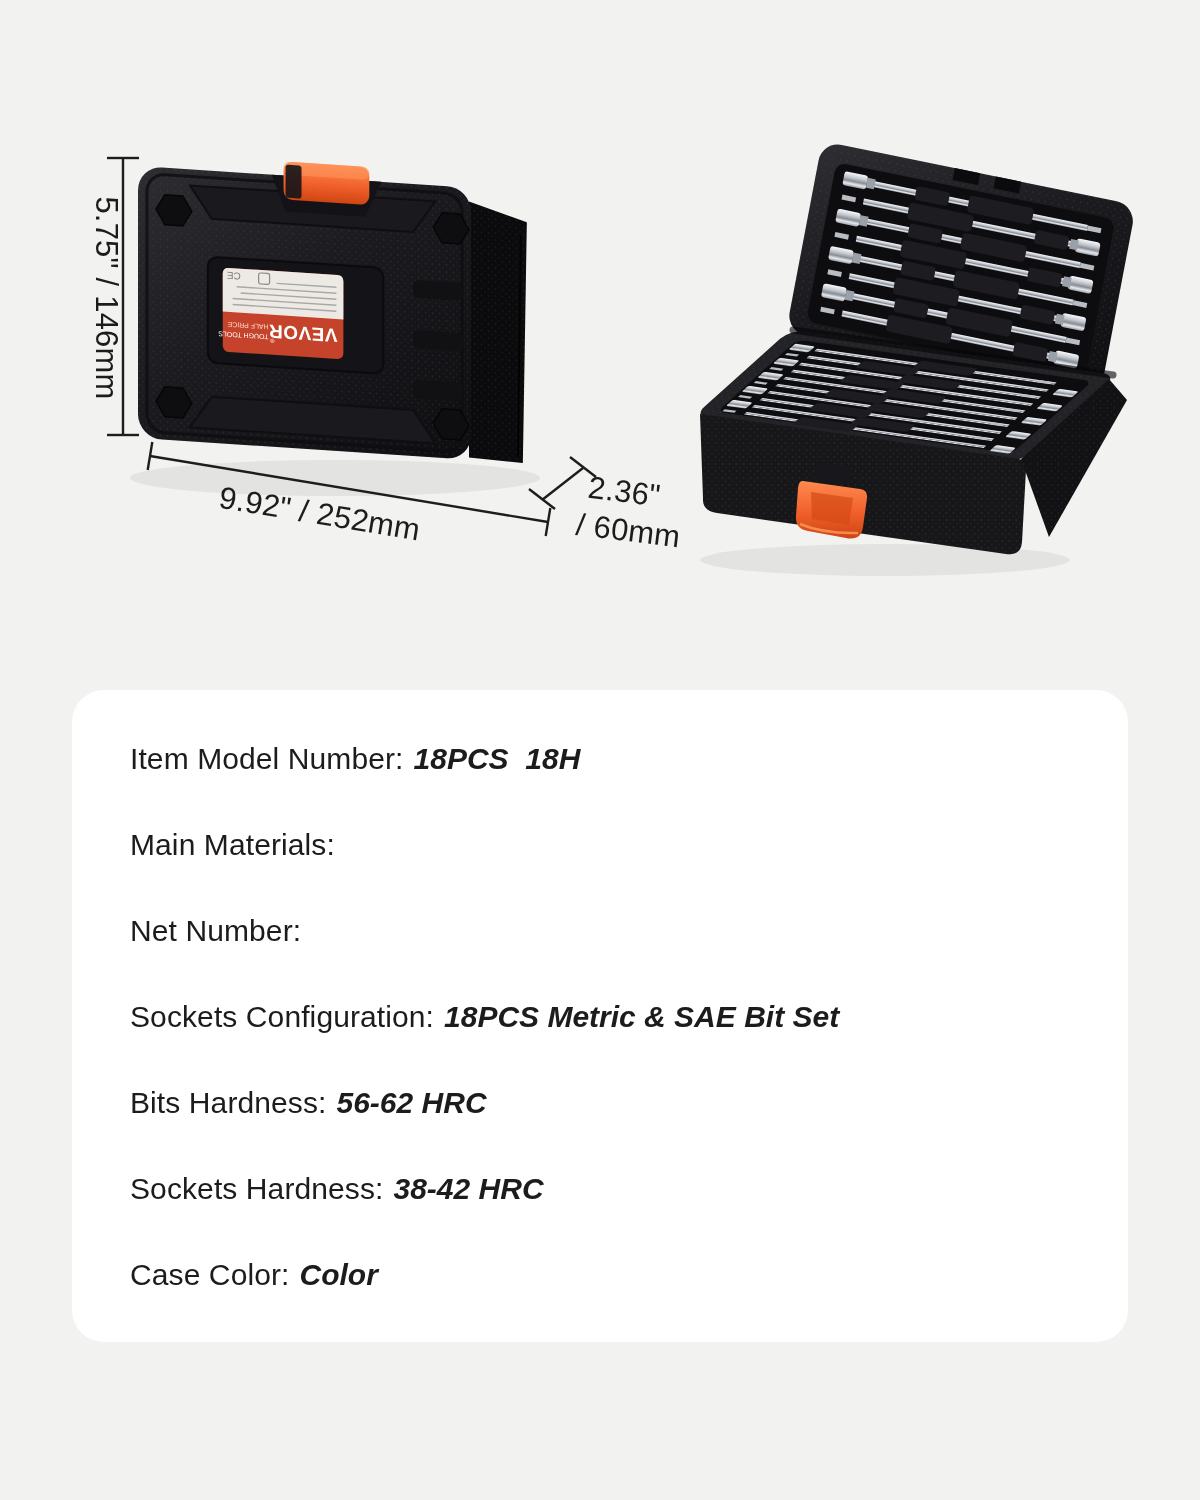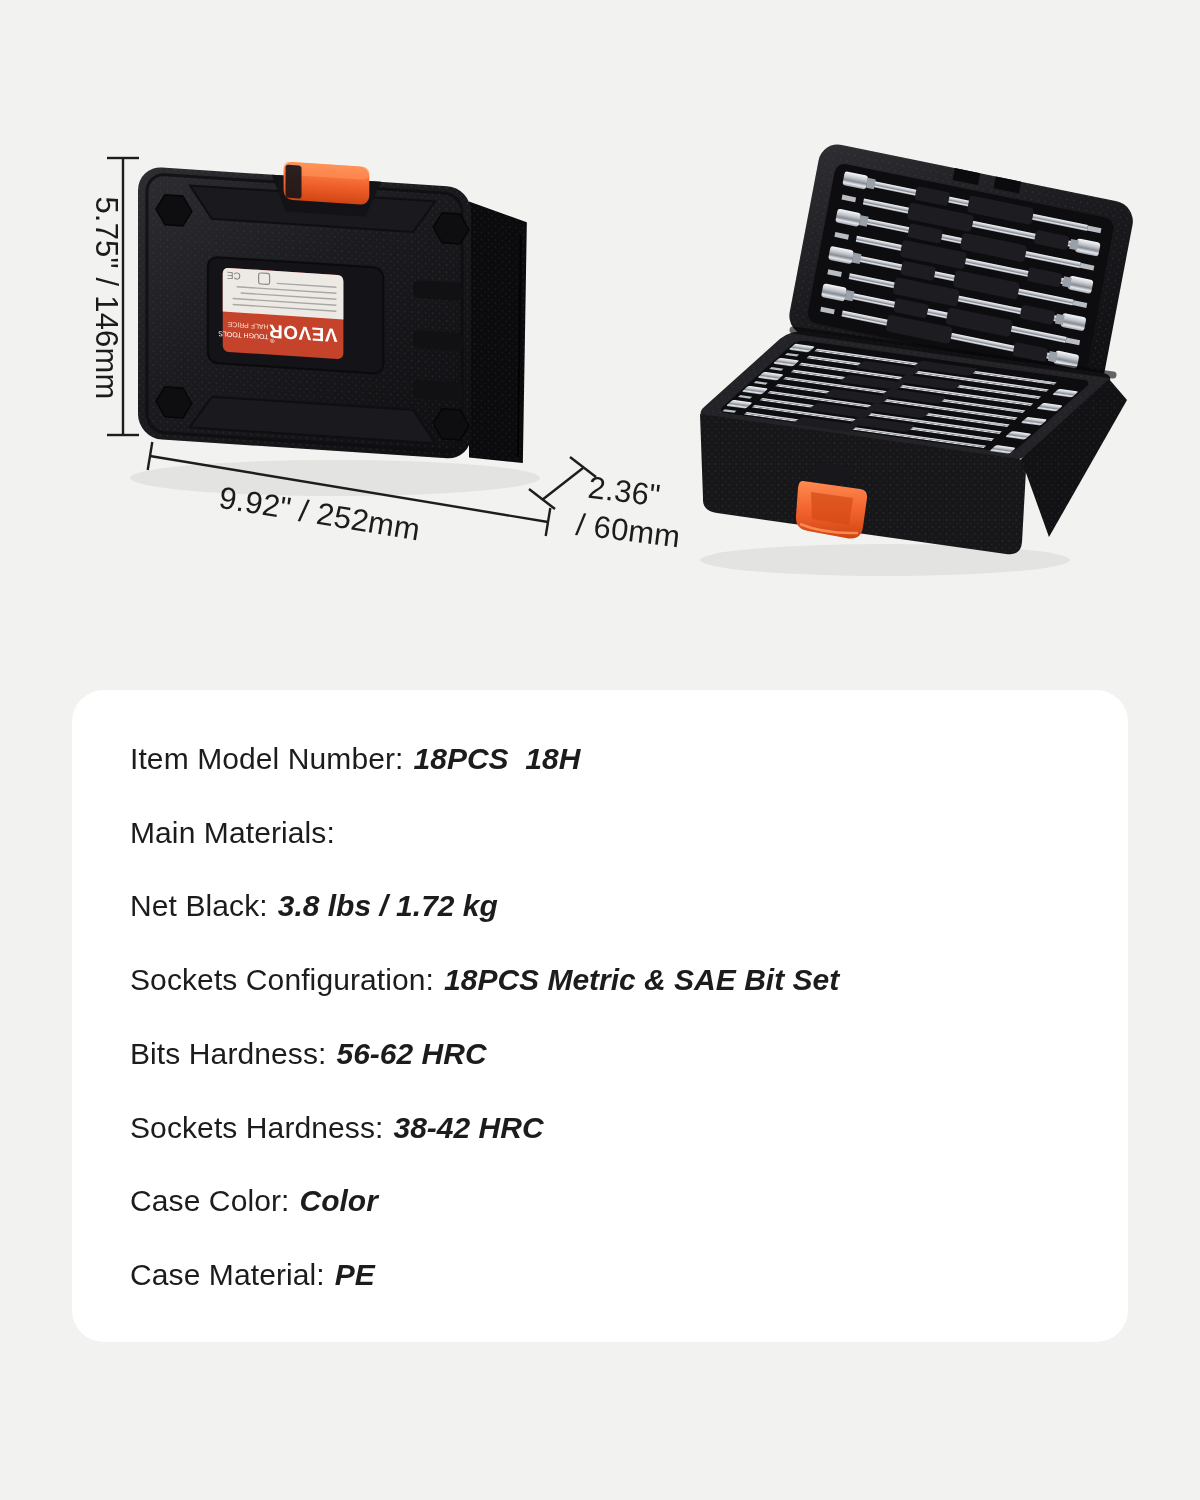--- a/index.html
+++ b/index.html
@@ -261,36 +261,31 @@
 
 <div class="spec-panel">
   <div class="spec-row">
     <span class="spec-label">Item Model Number:</span>
     <span class="spec-value">18PCS  18H</span>
   </div>
   <div class="spec-row">
     <span class="spec-label">Main Materials:</span>
   </div>
   <div class="spec-row">
-    <span class="spec-label">Net Black:</span>
-    <span class="spec-value">3.8 lbs / 1.72 kg</span>
+    <span class="spec-label">Net Number:</span>
   </div>
   <div class="spec-row">
     <span class="spec-label">Sockets Configuration:</span>
     <span class="spec-value">18PCS Metric &amp; SAE Bit Set</span>
   </div>
   <div class="spec-row">
     <span class="spec-label">Bits Hardness:</span>
     <span class="spec-value">56-62 HRC</span>
   </div>
   <div class="spec-row">
     <span class="spec-label">Sockets Hardness:</span>
     <span class="spec-value">38-42 HRC</span>
   </div>
   <div class="spec-row">
     <span class="spec-label">Case Color:</span>
     <span class="spec-value">Color</span>
   </div>
-  <div class="spec-row">
-    <span class="spec-label">Case Material:</span>
-    <span class="spec-value">PE</span>
-  </div>
 </div>
 
 </body></html>

